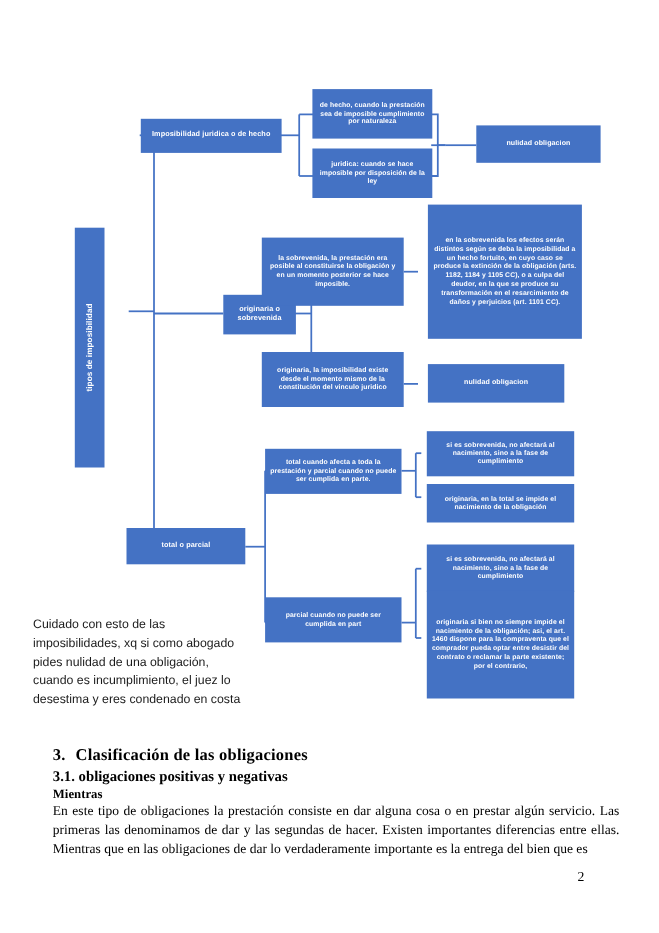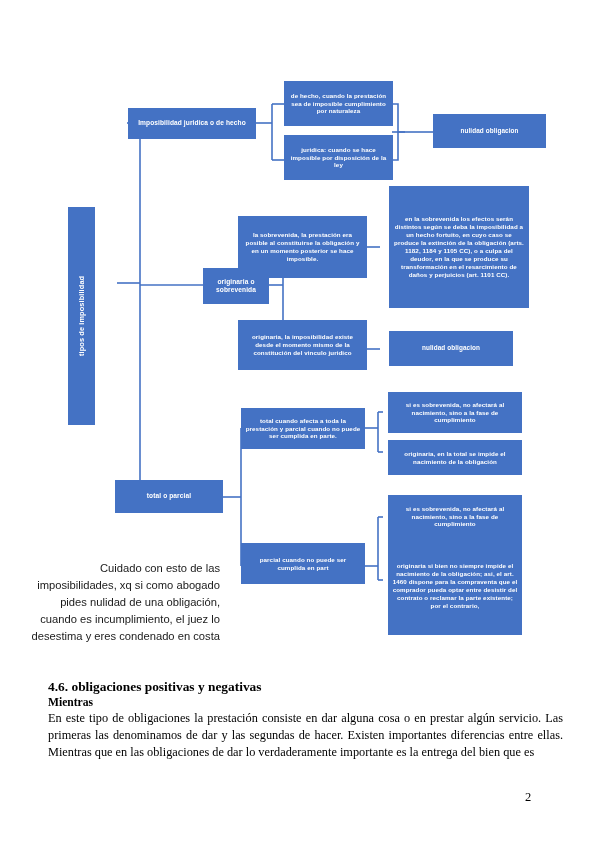--- a/index.html
+++ b/index.html
@@ -52,21 +52,20 @@
   
   #sidenote {
     position: absolute;
     left: 30px; top: 560px;
     width: 190px;
     font-size: 11.2px;
     line-height: 1.52;
     color: #1a1a1a;
     font-family: "Liberation Sans", sans-serif;
     white-space: pre-line;
-    text-align: right;
   }
   
   #bodytext {
     position: absolute;
     left: 48px; top: 679px;
     width: 515px;
     font-family: "Liberation Serif", serif;
     color: #000;
   }
   #bodytext .h2 {
@@ -192,20 +191,23 @@
 
     <div class="node" style="left:388px; top:495px; width:134px; height:43px; font-size:6.2px; font-weight:bold;">si es sobrevenida, no afectará al nacimiento, sino a la fase de cumplimiento</div>
 
     <div class="node" style="left:388px; top:537px; width:134px; height:98px; font-size:6.2px; font-weight:bold;">originaria si bien no siempre impide el nacimiento de la obligación; asi, el art. 1460 dispone para la compraventa que el comprador pueda optar entre desistir del contrato o reclamar la parte existente; por el contrario,</div>
 
   </div>
 
   <div id="sidenote">Cuidado con esto de las imposibilidades, xq si como abogado pides nulidad de una obligación, cuando es incumplimiento, el juez lo desestima y eres condenado en costa</div>
 
   <div id="bodytext">
-    <div class="h3">4.6. obligaciones positivas y negativas</div>
+    <div class="h2">
+      <span class="num">3.</span><span>Clasificación de las obligaciones</span>
+    </div>
+    <div class="h3">3.1. obligaciones positivas y negativas</div>
     <div class="h4">Mientras</div>
     <p class="para">En este tipo de obligaciones la prestación consiste en dar alguna cosa o en prestar algún servicio. Las primeras las denominamos de dar y las segundas de hacer. Existen importantes diferencias entre ellas. Mientras que en las obligaciones de dar lo verdaderamente importante es la entrega del bien que es</p>
   </div>
 
   <div id="pagenum">2</div>
 
 </div>
 
 </body></html>

